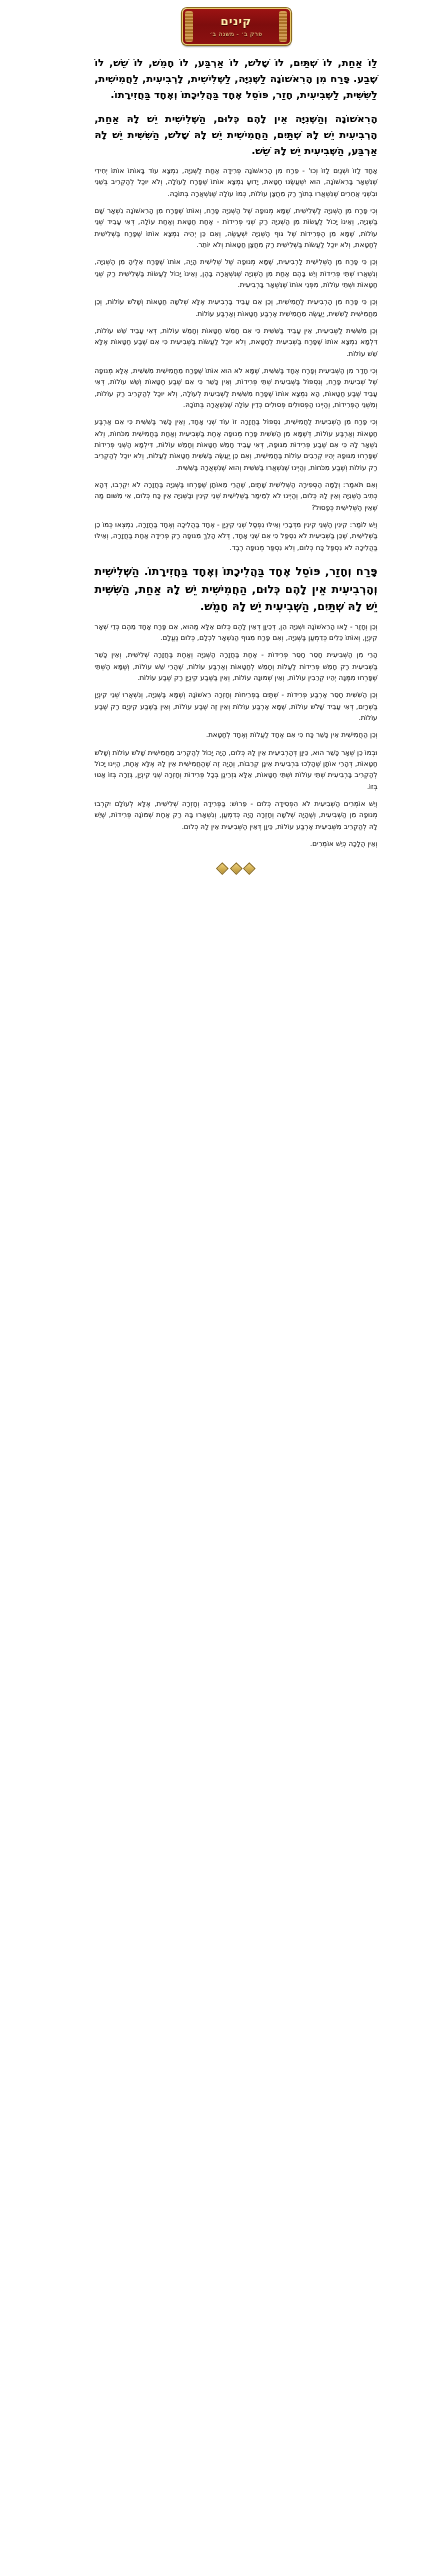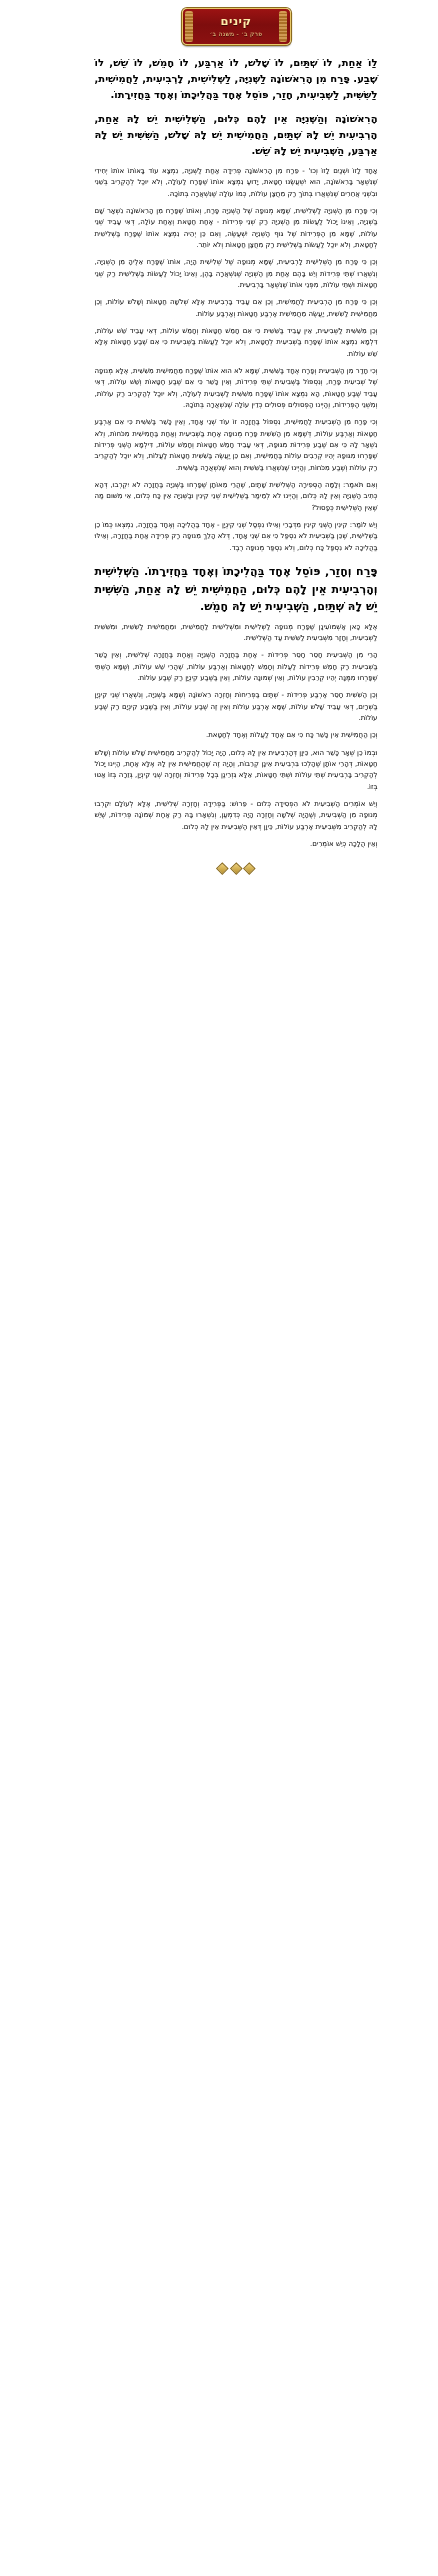--- a/index.html
+++ b/index.html
@@ -136,21 +136,21 @@
     <p class="para">אָחָד לָזוֹ וּשְׁנַיִם לָזוֹ וְכוּ' - פֵּרַח מִן הָרִאשׁוֹנָה פְּרִידָה אַחַת לַשְּׁנִיָּה, נִמְצָא עוֹד בָּאוֹתוֹ אוֹתוֹ יְחִידִי שֶׁנִּשְׁאָר בָּרִאשׁוֹנָה, הוּא יִשְׁעֲשֶׂנּוּ חַטָּאת, יָדוּעַ נִמְצָא אוֹתוֹ שֶׁפָּרַח לַעוֹלָה, וְלֹא יוּכַל לְהַקְרִיב בְּשֵׁנִי וּבִשְׁנֵי אֲחֵרִים שֶׁנִּשְׁאֲרוּ בְּתוֹךְ רַק מִחֲצָן עוֹלוֹת, כְּמוֹ עוֹלָה שֶׁנִּשְׁאֲרָה בְּתוֹכָהּ.</p>
     <p class="para">וְכִי פָּרַח מִן הַשְּׁנִיָּה לַשְּׁלִישִׁית, שֶׁמָּא מְנוּפָה שֶׁל הַשְּׁנִיָּה פָּרַח, וְאוֹתוֹ שֶׁפָּרַח מִן הָרִאשׁוֹנָה נִשְׁאָר שָׁם בַּשְּׁנִיָּה, וְאֵינוֹ יָכוֹל לַעֲשׂוֹת מִן הַשְּׁנִיָּה רַק שְׁנֵי פְּרִידוֹת - אַחַת חַטָּאת וְאַחַת עוֹלָה, דְּאִי עָבֵיד שְׁנֵי עוֹלוֹת, שֶׁמָּא מִן הַפְּרִידוֹת שֶׁל גּוּף הַשְּׁנִיָּה יִשְׁעֲשֶׂה, וְאִם כֵּן יְהֵיה נִמְצָא אוֹתוֹ שֶׁפָּרַח בַּשְּׁלִישִׁית לְחַטָּאת, וְלֹא יוּכַל לַעֲשׂוֹת בַּשְּׁלִישִׁית רַק מִחֲצָן חַטָּאוֹת וְלֹא יוֹתֵר.</p>
     <p class="para">וְכֵן כִּי פָּרַח מִן הַשְּׁלִישִׁית לָרְבִיעִית, שֶׁמָּא מְנוּפָה שֶׁל שְׁלִישִׁית הָיָה, אוֹתוֹ שֶׁפָּרַח אֵלֶיהָ מִן הַשְּׁנִיָּה, וְנִשְׁאֲרוּ שְׁתֵּי פְּרִידוֹת וְיֵשׁ בָּהֶם אַחַת מִן הַשְּׁנִיָּה שֶׁנִּשְׁאֲרָה בָּהֶן, וְאֵינוֹ יָכוֹל לַעֲשׂוֹת בַּשְּׁלִישִׁית רַק שְׁנֵי חַטָּאוֹת וּשְׁתֵּי עוֹלוֹת, מִפְּנֵי אוֹתוֹ שֶׁנִּשְׁאָר בָּרְבִיעִית.</p>
     <p class="para">וְכֵן כִּי פָּרַח מִן הָרְבִיעִית לַחֲמִישִׁית, וְכֵן אִם עָבֵיד בָּרְבִיעִית אֶלָּא שְׁלֹשָׁה חַטָּאוֹת וְשָׁלֹשׁ עוֹלוֹת, וְכֵן מֵחֲמִישִׁית לַשִּׁשִּׁית, יַעֲשֶׂה מֵחֲמִישִׁית אַרְבַּע חַטָּאוֹת וְאַרְבַּע עוֹלוֹת.</p>
     <p class="para">וְכֵן מִשִּׁשִּׁית לַשְּׁבִיעִית, אֵין עָבֵיד בַּשִּׁשִּׁית כִּי אִם חָמֵשׁ חַטָּאוֹת וְחָמֵשׁ עוֹלוֹת, דְּאִי עָבֵיד שֵׁשׁ עוֹלוֹת, דִּלְמָא נִמְצָא אוֹתוֹ שֶׁפָּרַח בַּשְּׁבִיעִית לְחַטָּאת, וְלֹא יוּכַל לַעֲשׂוֹת בַּשְּׁבִיעִית כִּי אִם שֶׁבַע חַטָּאוֹת אֶלָּא שֵׁשׁ עוֹלוֹת.</p>
     <p class="para">וְכִי חָדַר מִן הַשְּׁבִיעִית וְפָרַח אֶחָד בַּשִּׁשִּׁית, שֶׁמָּא לֹא הוּא אוֹתוֹ שֶׁפָּרַח מֵחֲמִישִׁית מִשִּׁשִּׁית, אֶלָּא מְנוּפָה שֶׁל שְׁבִיעִית פָּרַח, וְנִסְפּוֹל בַּשְּׁבִיעִית שְׁתֵּי פְּרִידוֹת, וְאֵין כָּשֵׁר כִּי אִם שֶׁבַע חַטָּאוֹת וְשֵׁשׁ עוֹלוֹת, דְּאִי עָבֵיד שֶׁבַע חַטָּאוֹת, הָא נִמְצָא אוֹתוֹ שֶׁפָּרַח מִשִּׁשִּׁית לַשְּׁבִיעִית לְעוֹלָה, וְלֹא יוּכַל לְהַקְרִיב רַק עוֹלוֹת, וְמִשְׁנֵי הַפְּרִידוֹת, וְהַיְינוּ הַפְּסוּלִים פְּסוּלִים כְּדֵין עוֹלָה שֶׁנִּשְׁאֲרָה בְּתוֹכָהּ.</p>
     <p class="para">וְכִי פָּרַח מִן הַשְּׁבִיעִית לַחֲמִישִׁית, נִסְפּוֹל בַּחֲזָרָה זוֹ עוֹד שְׁנֵי אָחָד, וְאֵין כָּשֵׁר בַּשִּׁשִּׁית כִּי אִם אַרְבַּע חַטָּאוֹת וְאַרְבַּע עוֹלוֹת, דְּשֶׁמָּא מִן הַשִּׁשִּׁית פָּרַח מְנוּפָה אַחַת בַּשְּׁבִיעִית וְאַחַת בַּחֲמִישִׁית מִכֹּחוֹת, וְלֹא נִשְׁאָר לָהּ כִּי אִם שֶׁבַע פְּרִידוֹת מִגּוּפָהּ, דְּאִי עָבֵיד חָמֵשׁ חַטָּאוֹת וְחָמֵשׁ עוֹלוֹת, דִּילְמָא הַשְּׁנֵי פְּרִידוֹת שֶׁפָּרְחוּ מִגּוּפָהּ יְהֵיוּ קְרֵבִים עוֹלוֹת בַּחֲמִישִׁית, וְאִם כֵּן יַעֲשֶׂה בַּשִּׁשִּׁית חַטָּאוֹת לַעֲלוֹת, וְלֹא יוּכַל לְהַקְרִיב רַק עוֹלוֹת וְשֶׁבַע מִכֹּחוֹת, וְהַיְינוּ שֶׁנִּשְׁאֲרוּ בַּשִּׁשִּׁית וְהוּא שֶׁנִּשְׁאֲרָה בַּשִּׁשִּׁית.</p>
     <p class="para">וְאִם תֹּאמַר: וְלָמָּה הַסְּפִירָה הַשְּׁלִישִׁית שָׁתַיִם, שֶׁהֲרֵי מֵאוֹתָן שֶׁפָּרְחוּ בַּשְּׁנִיָּה בַּחֲזָרָה לֹא יִקְרְבוּ, דְּהָא כְּתִיב הַשְּׁנִיָּה וְאֵין לָהּ כְּלוּם, וְהַיְינוּ לֹא לְמֵימַר בַּשְּׁלִישִׁית שְׁנֵי קִינִין וּבַשְּׁנִיָּה אֵין כָּח כְּלוּם, אִי מִשּׁוּם מַה שֶּׁאֵין הַשְּׁלִישִׁית כְּפָסוּל?</p>
     <p class="para">וְיֵשׁ לוֹמַר: קִינִין הַשְּׁנֵי קִינִין מִדְּבָרֵי וְאֵילּוּ נִפְסַל שְׁנֵי קִינְיָן - אֶחָד בַּהֲלִיכָה וְאֶחָד בַּחֲזָרָה, נִמְצְאוּ כְּמוֹ כֵן בַּשְּׁלִישִׁית, שֶׁכֵּן בַּשְּׁבִיעִית לֹא נִסְפַּל כִּי אִם שְׁנֵי אָחָד, דְּלֹא הָלֵךְ מִנּוּפָה רַק פְּרִידָה אַחַת בַּחֲזָרָה, וְאֵילּוּ בַּהֲלִיכָה לֹא נִסְפַּל כָּח כְּלוּם, וְלֹא נִסְפַּר מְנוּפָה רֶבֶד.</p>
     <p class="para mishna-lead">פָּרַח וְחָזַר, פּוֹסֵל אֶחָד בַּהֲלִיכָתוֹ וְאֶחָד בַּחֲזִירָתוֹ. הַשְּׁלִישִׁית וְהָרְבִיעִית אֵין לָהֶם כְּלוּם, הַחֲמִישִׁית יֵשׁ לָהּ אַחַת, הַשִּׁשִּׁית יֵשׁ לָהּ שְׁתַּיִם, הַשְּׁבִיעִית יֵשׁ לָהּ חָמֵשׁ.</p>
-    <p class="para">אֶלָּא כָּאן אַשְׁמוֹעִינָן שֶׁפָּרַח מְנוּפָה לַשְּׁלִישִׁית וּמִשְּׁלִישִׁית לַחֲמִישִׁית, וּמֵחֲמִישִׁית לַשִּׁשִּׁית, וּמִשִּׁשִּׁית לַשְּׁבִיעִית, וְחָזַר מִשְּׁבִיעִית לַשִּׁשִּׁית עַד הַשְּׁלִישִׁית.</p>
+    <p class="para">וְכֵן וְחָזַר - לָאו הָרִאשׁוֹנָה וּשְׁנִיָּה הֵן, דְּכֵיוָן דְּאֵין לָהֶם כְּלוּם אֵלָּא מַהוּא, אִם פָּרַח אָחָד מֵהֶם כְּדֵי שְׁאָר קִינְיָן, וְאוֹתוֹ כֵּלִים כְּדִמְעַן בַּשְּׁנִיָּה, וְאִם פָּרַח מִגּוּף הַנִּשְׁאָר לִכְלָם, כְּלוּם נֶעֱלָם.</p>
     <p class="para">הָרֵי מִן הַשְּׁבִיעִית חָסֵר חָסֵר פְּרִידוֹת - אַחַת בַּחֲזָרָה הַשְּׁנִיָּה וְאַחַת בַּחֲזָרָה שְׁלִישִׁית, וְאֵין כָּשֵׁר בַּשְּׁבִיעִית רַק חָמֵשׁ פְּרִידוֹת לַעֲלוֹת וְחָמֵשׁ לְחַטָּאוֹת וְאַרְבַּע עוֹלוֹת, שֶׁהֲרֵי שֵׁשׁ עוֹלוֹת, וְשֶׁמָּא הַשְּׁתֵּי שֶׁפָּרְחוּ מִמֶּנָּה יְהֵיוּ קְרֵבִין עוֹלוֹת, וְאֵין שְׁמוּנָה עוֹלוֹת, וְאֵין בַּשֶּׁבַע קִינְיָן רַק שֶׁבַע עוֹלוֹת.</p>
     <p class="para">וְכֵן הַשִּׁשִּׁית חָסֵר אַרְבַּע פְּרִידוֹת - שְׁתַּיִם בַּפְּרִיחוֹת וְחָזְרָה רִאשׁוֹנָה וְשֶׁמָּא בַּשְּׁנִיָּה, וְנִשְׁאֲרוּ שְׁנֵי קִינְיָן בַּשְּׁרָיִם, דְּאִי עָבֵיד שָׁלֹשׁ עוֹלוֹת, שֶׁמָּא אַרְבַּע עוֹלוֹת וְאֵין זֶה שֶׁבַע עוֹלוֹת, וְאֵין בַּשֶּׁבַע קִינְיָם רַק שֶׁבַע עוֹלוֹת.</p>
     <p class="para">וְכֵן הַחֲמִישִׁית אֵין כָּשֵׁר כָּח כִּי אִם אֶחָד לַעֲלוֹת וְאֶחָד לְחַטָּאת.</p>
     <p class="para">וּבְמוֹ כֵן שְׁאָר כָּשֵׁר הוּא, כֵּיוָן דְּהָרְבִיעִית אֵין לָהּ כְּלוּם, הָיָה יָכוֹל לְהַקְרִיב מֵחֲמִישִׁית שָׁלֹשׁ עוֹלוֹת וְשָׁלֹשׁ חַטָּאוֹת, דְּהָרֵי אוֹתָן שֶׁהָלְכוּ בִּרְבִיעִית אֵינָן קְרֵבוֹת, וְהָיָה זֶה שֶׁהַחֲמִישִׁית אֵין לָהּ אֶלָּא אַחַת, הַיְינוּ יָכוֹל לְהַקְרִיב בָּרְבִיעִית שְׁתֵּי עוֹלוֹת וּשְׁתֵּי חַטָּאוֹת, אֵלָּא גִּזְרֵינַן בְּכָל פְּרִידוֹת וְחָזְרָה שְׁנֵי קִינְיָן, גְּזֵרָה בְּזוֹ אַטּוּ בְּזוֹ.</p>
     <p class="para">וְיֵשׁ אוֹמְרִים הַשְּׁבִיעִית לֹא הִפְסִידָה כְּלוּם - פֵּרוּשׁ: בַּפְּרִידָה וְחָזְרָה שְׁלִישִׁית, אֶלָּא לְעוֹלָם יִקְרְבוּ מְנוּפָה מִן הַשְּׁבִיעִית, וְשֶׁהָיָה שְׁלֹשָׁה וְחָזְרָה הָיָה כְּדִמְעַן, וְנִשְׁאָרוּ בָּהּ רַק אַחַת שְׁמוֹנָה פְּרִידוֹת, שֶׁיֵּשׁ לָהּ לְהַקְרִיב מִשְּׁבִיעִית אַרְבַּע עוֹלוֹת, כֵּיוָן דְּאֵין הַשְּׁבִיעִית אֵין לָהּ כְּלוּם.</p>
     <p class="para">וְאֵין הֲלָכָה כְּיֵשׁ אוֹמְרִים.</p>
   </div>
 
   <div class="footer">
     <span class="diamond"></span>

